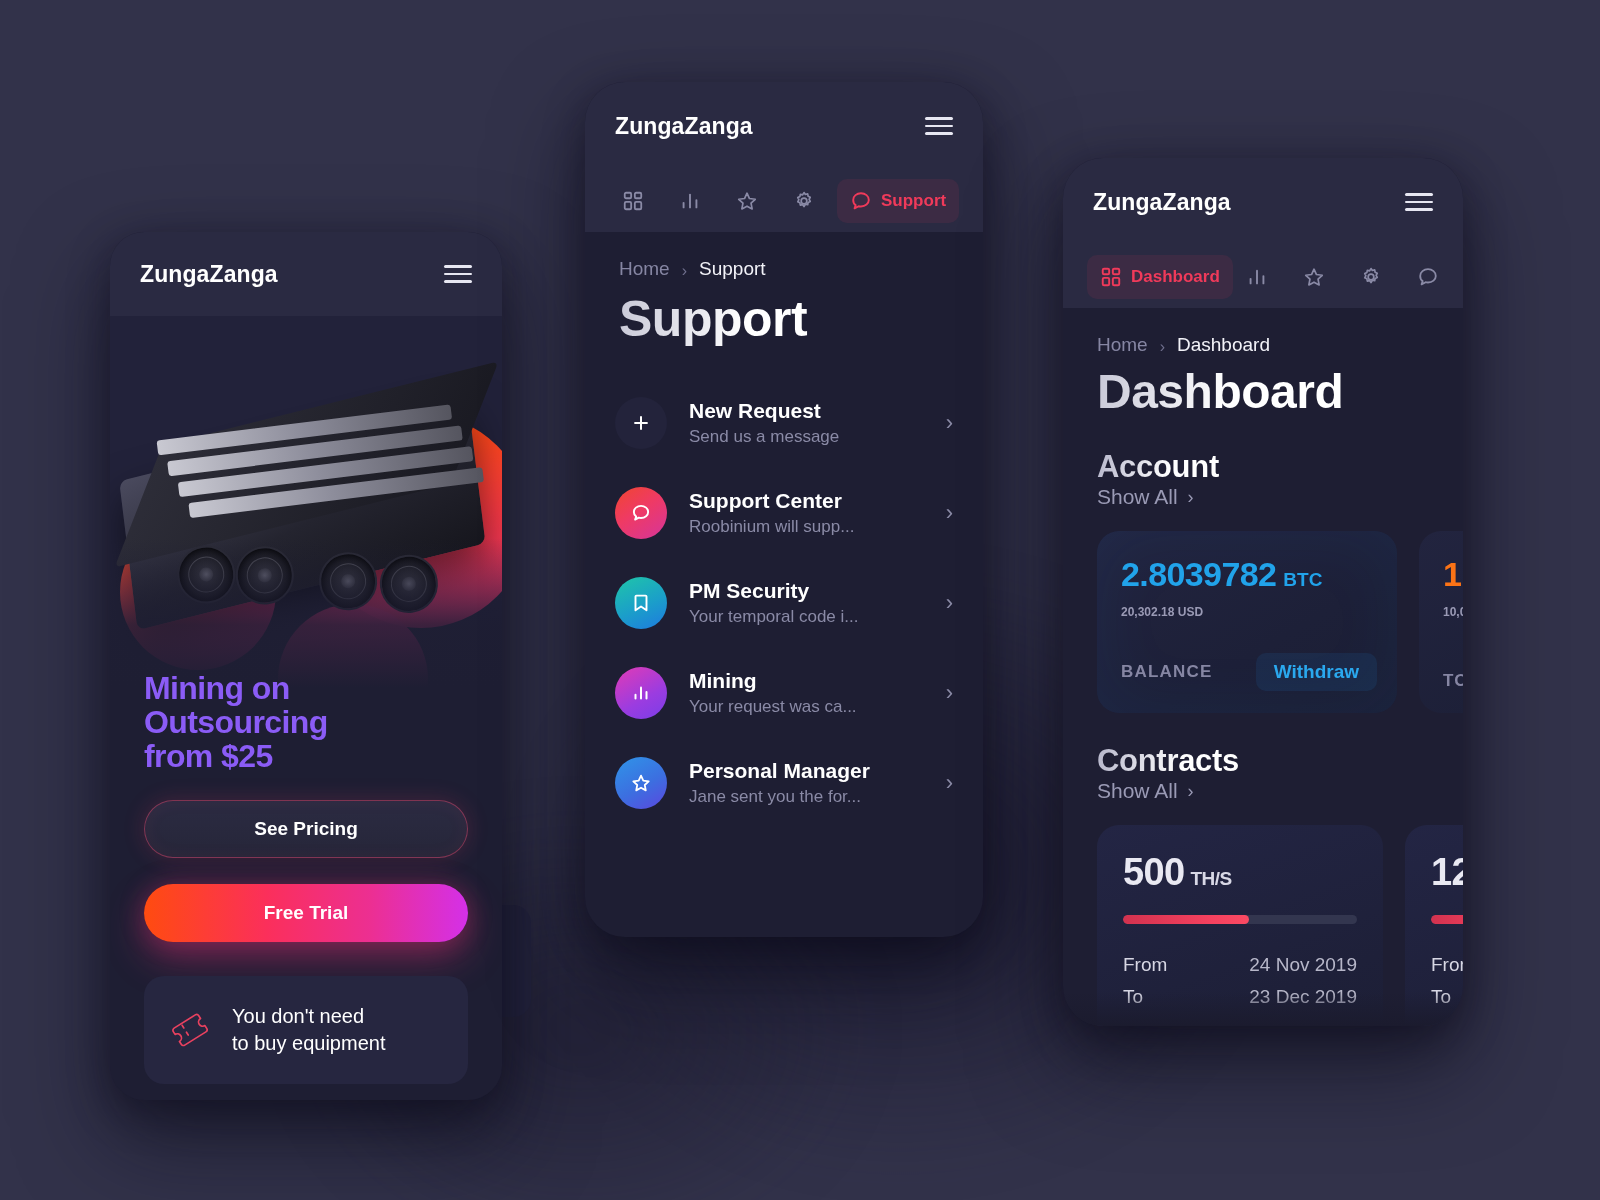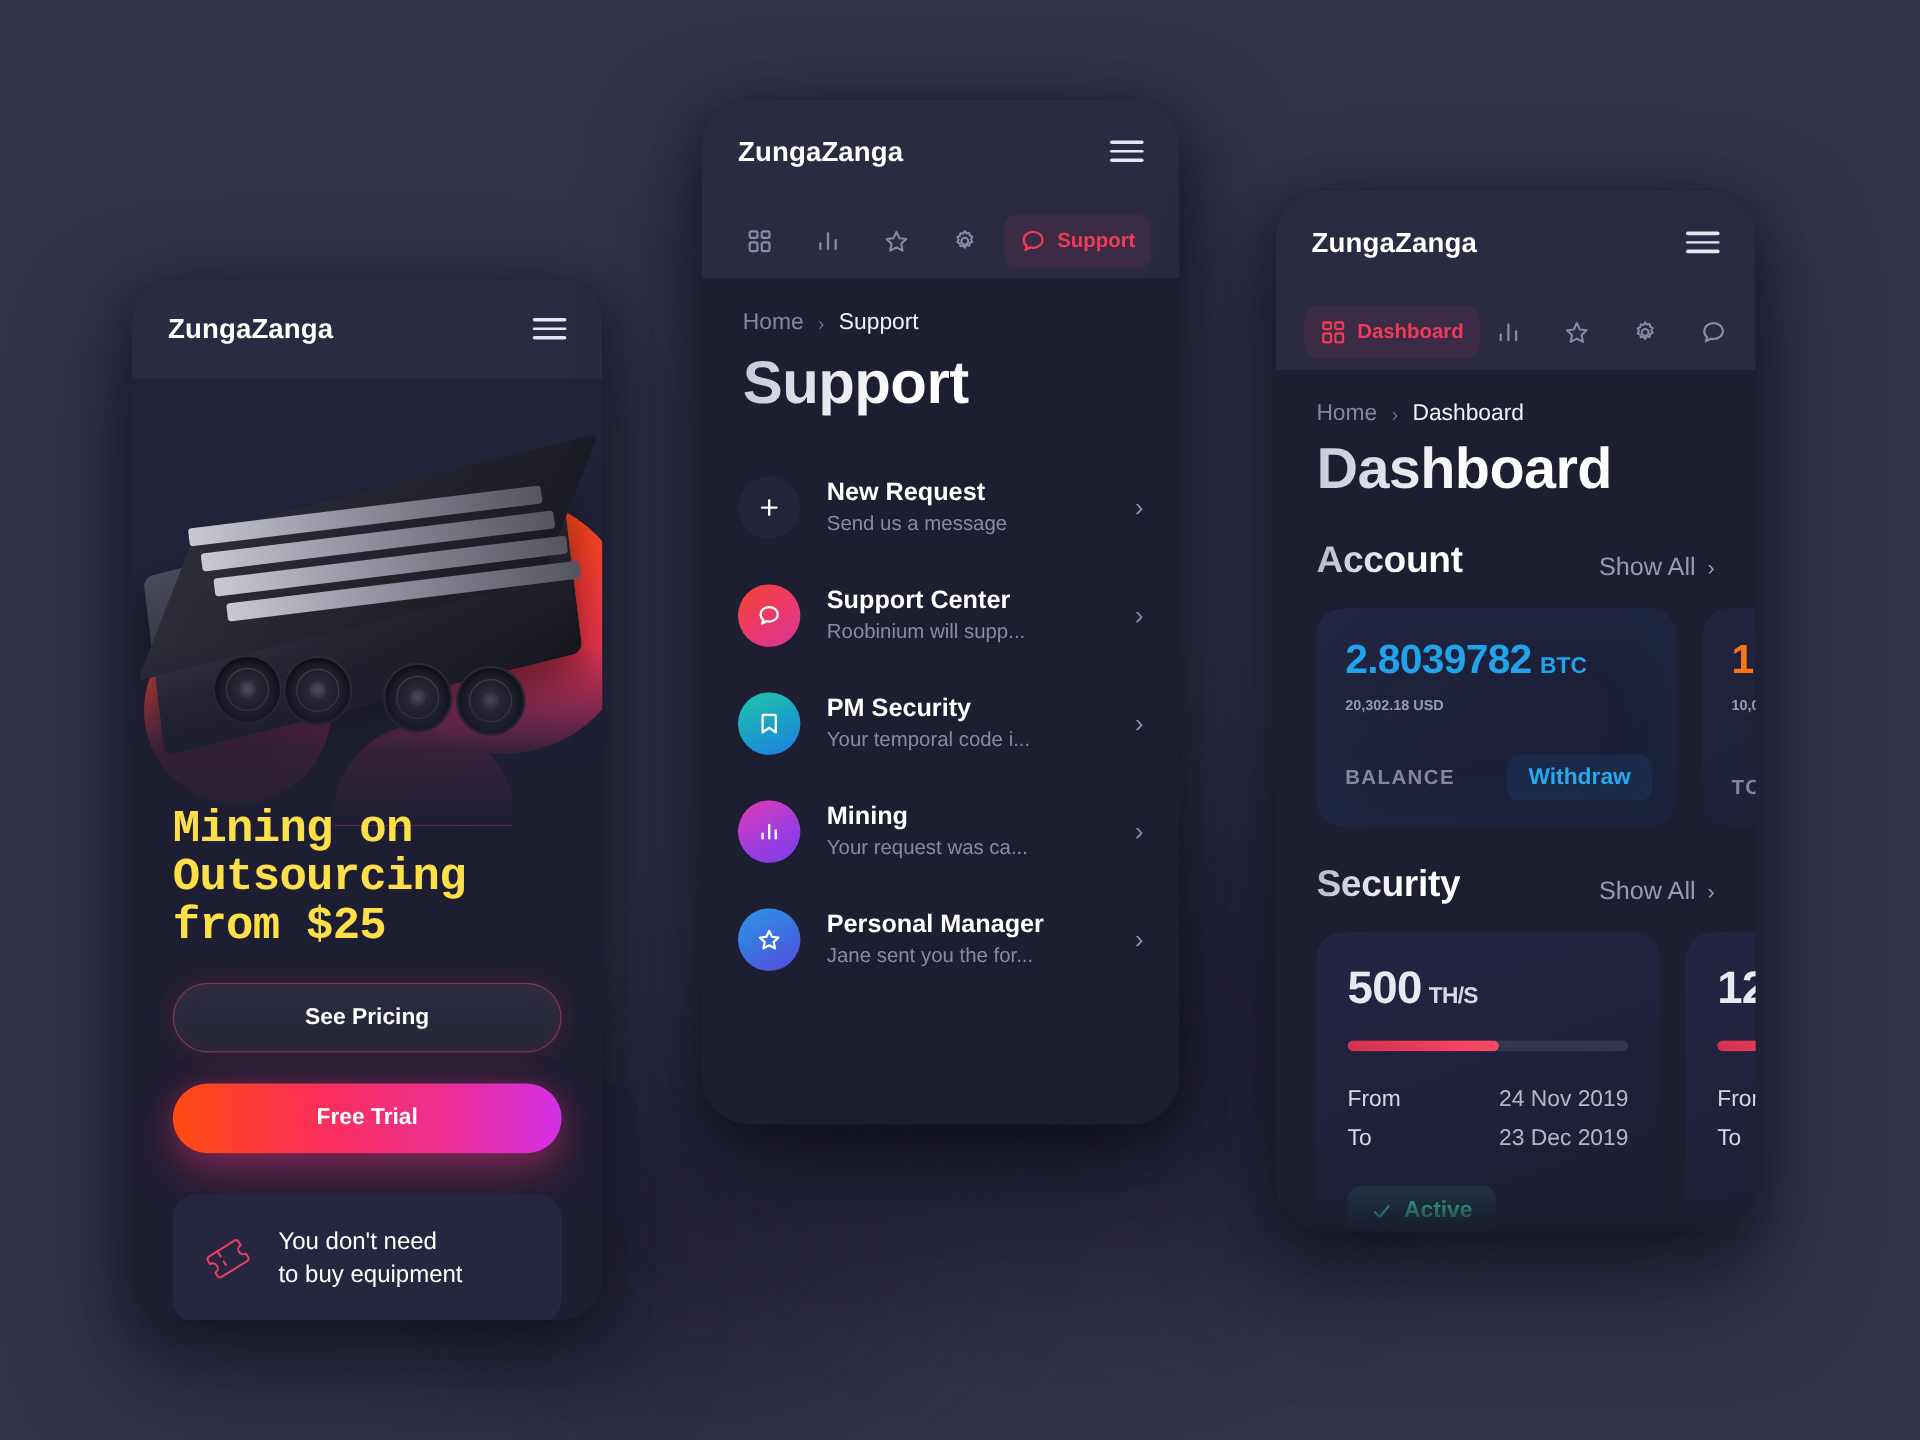--- a/index.html
+++ b/index.html
@@ -86,22 +86,22 @@
   .rig .fan::before{content:"";position:absolute;inset:20px;border-radius:50%;
     background:radial-gradient(circle,#6a6a78 0%,#2a2a33 100%);}
   .rig .f1{left:56px;top:132px;}
   .rig .f2{left:114px;top:140px;}
   .rig .f3{left:196px;top:156px;}
   .rig .f4{left:256px;top:166px;}
   .hero .hero-fade{position:absolute;left:0;right:0;bottom:0;height:150px;
     background:linear-gradient(180deg,rgba(30,30,51,0) 0%,rgba(30,30,51,.86) 58%,#1e1e33 100%);}
 
   .left-body{position:relative;padding:0 34px;}
-  .headline{margin-top:-16px;position:relative;z-index:3;color:#fde047;font-size:38px;line-height:1.06;
-    font-weight:700;letter-spacing:-.6px;font-family:Liberation Mono, monospace;}
+  .headline{margin-top:-16px;position:relative;z-index:3;color:#8b5cf6;font-size:32px;line-height:1.06;
+    font-weight:700;letter-spacing:-.6px;}
   .btn{margin-top:26px;height:58px;border-radius:29px;display:flex;align-items:center;justify-content:center;
     font-size:19px;font-weight:700;cursor:pointer;color:#fff;border:none;}
   .btn-outline{background:linear-gradient(180deg,#2b2b42 0%,#262639 100%);
     border:1.5px solid rgba(240,70,110,.45);
     box-shadow:0 0 22px rgba(240,60,100,.18), inset 0 0 18px rgba(240,60,100,.06);}
   .btn-grad{background:linear-gradient(90deg,#ff4b10 0%,#fb2f5b 38%,#ec2f92 70%,#d430e8 100%);
     box-shadow:0 16px 38px rgba(226,46,116,.40), 0 0 26px rgba(226,46,116,.28);}
   .info-card{margin-top:34px;height:108px;border-radius:20px;background:#262640;
     display:flex;align-items:center;gap:22px;padding:0 26px;}
   .info-card .txt{color:#fff;font-size:20px;line-height:1.32;font-weight:400;}
@@ -115,21 +115,21 @@
   .av.g-red{background:linear-gradient(145deg,#f0462f 0%,#ef3a64 45%,#d6359b 100%);}
   .av.g-teal{background:linear-gradient(155deg,#1fc6a8 0%,#1b9fc9 55%,#1e7ae0 100%);}
   .av.g-purple{background:linear-gradient(150deg,#e23bb5 0%,#9b3ce0 60%,#7a3ee8 100%);}
   .av.g-blue{background:linear-gradient(150deg,#2f95e8 0%,#3c6fe0 55%,#5b47e0 100%);}
   .sup-txt{flex:1 1 auto;min-width:0;}
   .sup-title{color:#fff;font-size:21px;font-weight:600;margin-bottom:4px;}
   .sup-sub{color:#8a8aa6;font-size:17px;white-space:nowrap;overflow:hidden;}
   .chev{color:#8a8aa6;font-size:22px;flex:0 0 auto;}
 
   
-  .sec-head{display:flex;align-items:flex-end;justify-content:space-between;padding:30px 34px 0;}
+  .sec-head{display:flex;align-items:flex-start;justify-content:space-between;padding:30px 34px 0;flex-direction:column;}
   .sec-title{font-size:31px;font-weight:700;letter-spacing:-.3px;
     background:linear-gradient(100deg,#b6b6cb 0%,#ffffff 60%);
     -webkit-background-clip:text;background-clip:text;color:transparent;}
   .show-all{display:flex;align-items:center;gap:10px;color:#9a9ab5;font-size:21px;cursor:pointer;}
   .show-all .ch{font-size:18px;}
 
   .row-scroll{display:flex;gap:22px;padding:22px 0 0 34px;}
   .acc-card{flex:0 0 300px;height:182px;border-radius:22px;padding:26px 24px 0;
     background:linear-gradient(150deg,#22243f 0%,#1d2038 60%,#1b1e34 100%);
     position:relative;overflow:hidden;}
@@ -460,21 +460,21 @@
         <div class="acc-usd">
           <span>10,00</span>
         </div>
         <div class="acc-foot">
           <span class="acc-lbl">TOTA</span>
         </div>
       </div>
     </div>
 
     <div class="sec-head">
-      <div class="sec-title">Security</div>
+      <div class="sec-title">Contracts</div>
       <div class="show-all">
         <span>Show All</span>
         <span class="ch">›</span>
       </div>
     </div>
 
     <div class="row-scroll">
       <div class="ct-card">
         <div class="ct-amt">
           <span>500</span><span class="unit">TH/S</span>

